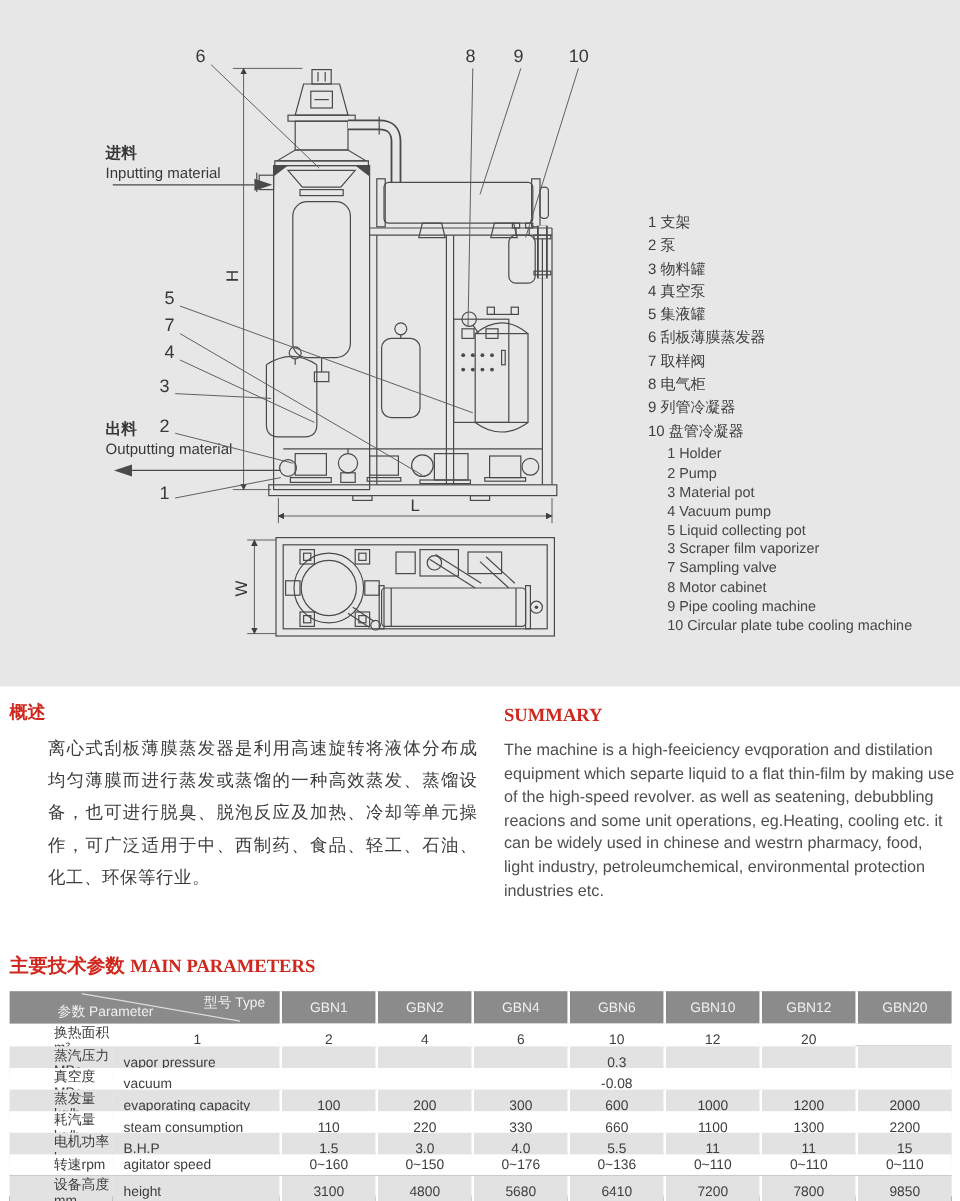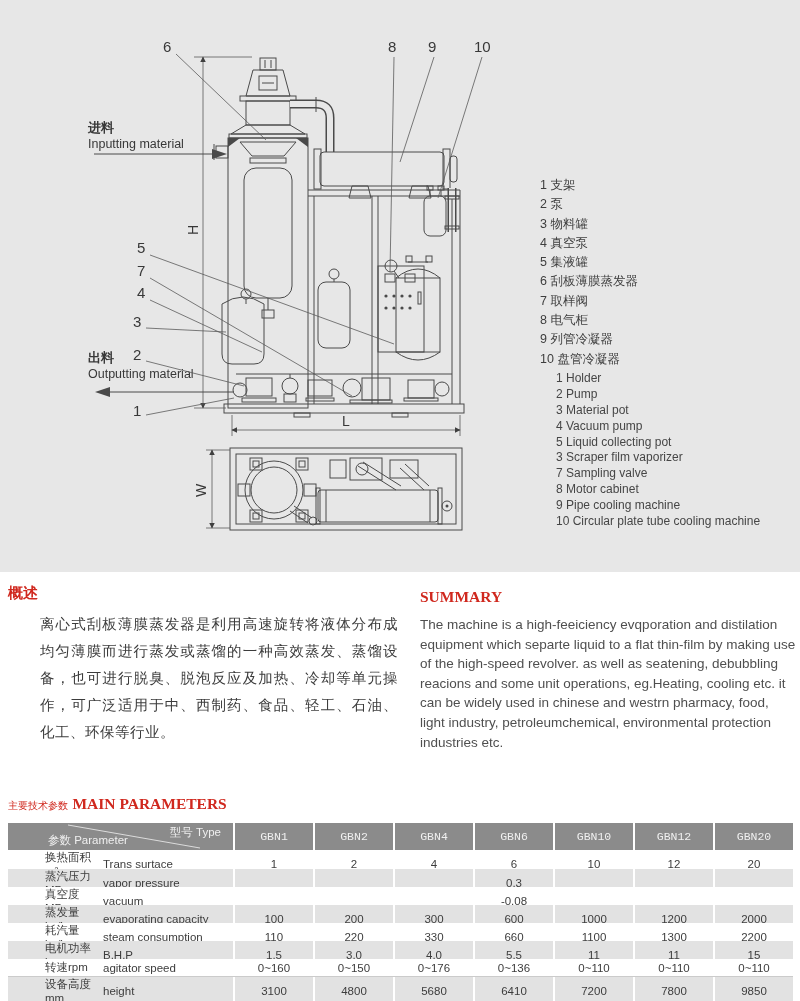--- a/index.html
+++ b/index.html
@@ -31,26 +31,26 @@
   .overview { position:absolute; left:8px;  top:584px; width:390px; }
   .summary  { position:absolute; left:420px; top:584px; width:377px; }
   .h-cn  { font-size:15px; font-weight:bold; color:#d0281e; margin-bottom:8px; }
   .h-en  { font-family:"Liberation Serif","DejaVu Serif",serif; font-size:15.5px; font-weight:bold; color:#d0281e; margin-bottom:9px; margin-top:4px;}
   .body-cn { font-size:14.5px; line-height:27px; color:#3c3c3c; text-align:justify; letter-spacing:0.5px;margin-left:32px; }
   .body-en { font-size:13.5px; line-height:19.6px; color:#4f4f4f; }
 
   
   .params { position:absolute; left:8px; top:795px; width:785px; }
   .params-title { white-space:nowrap; margin-bottom:10px; }
-  .params-title .t-cn { font-size:10px; font-weight:normal; color:#d0281e; }
+  .params-title .t-cn { font-size:16px; font-weight:bold; color:#d0281e; }
   .params-title .t-en { font-family:"Liberation Serif","DejaVu Serif",serif; font-size:15.5px; font-weight:bold; color:#d0281e; }
   .ptable { width:785px; border-bottom:6px solid #0f172a; }
   .thead { display:grid; grid-template-columns:225px repeat(7,80px); height:27px; background:#fff; }
   .hcell { background:#8b8b8b; color:#f0f0f0; font-size:11.5px; display:flex; align-items:center; justify-content:center; }
-  .hcell.model { border-left:2px solid #fff;font-family:Liberation Mono, monospace; }
+  .hcell.model { border-left:2px solid #fff; }
   .hlabel { position:relative; display:block; }
   .hlabel svg { position:absolute; left:0; top:0; }
   .h-type  { position:absolute; top:2px; right:12px; font-size:11.5px; color:#f0f0f0; }
   .h-param { position:absolute; bottom:2px; left:40px; font-size:11.5px; color:#f0f0f0; }
   .trow { display:grid; grid-template-columns:86px 139px repeat(7,80px); height:18px; border-top:1px solid #cbcbcb; font-size:11.5px; color:#3d3d3d; }
   .trow:first-child { border-top:none; }
   .cell { height:100%; display:flex; align-items:center; background:#fff; }
   .trow.gray .cell { background:#e2e2e2; }
   .cell.val { justify-content:center; border-left:2px solid #fff; }
   .cell.label-cn { padding-left:37px; }
@@ -323,21 +323,20 @@
           <div class="hcell model">GBN4</div>
           <div class="hcell model">GBN6</div>
           <div class="hcell model">GBN10</div>
           <div class="hcell model">GBN12</div>
           <div class="hcell model">GBN20</div>
         </div>
       <div>
 
       <div class="trow white">
             <div class="cell label-cn">换热面积m²</div>
-            <div class="cell label-en">Trans surtace</div>
             <div class="cell val">1</div>
             <div class="cell val">2</div>
             <div class="cell val">4</div>
             <div class="cell val">6</div>
             <div class="cell val">10</div>
             <div class="cell val">12</div>
             <div class="cell val">20</div>
           </div>
           <div class="trow gray">
             <div class="cell label-cn">蒸汽压力MPa</div>

